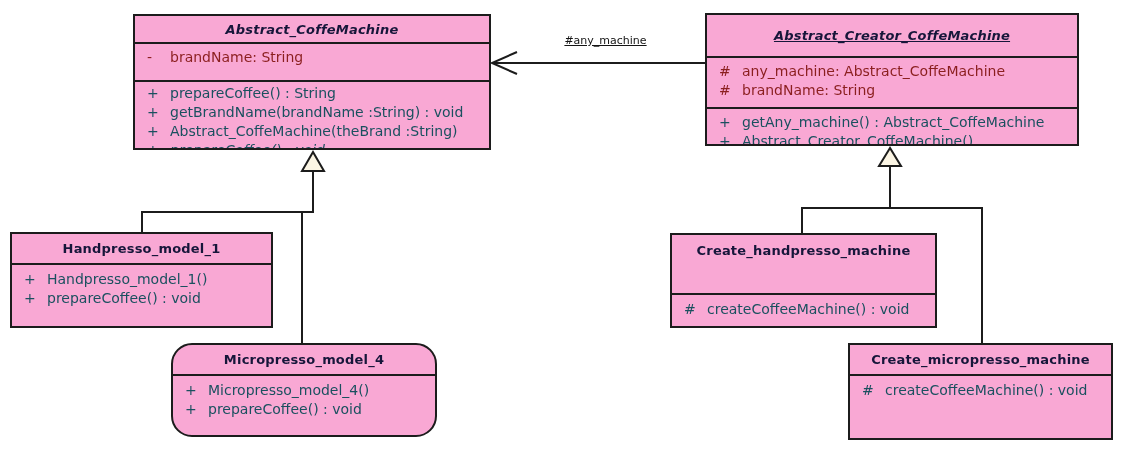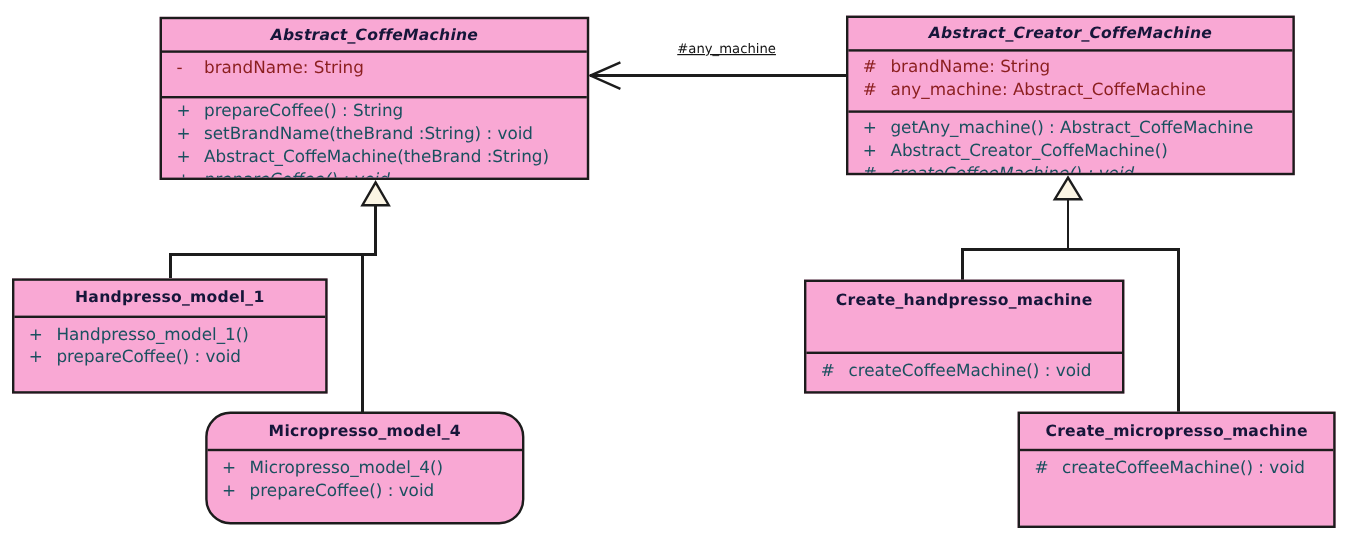--- a/index.html
+++ b/index.html
@@ -26,21 +26,21 @@
   .compartment.attrs .member{color:#8B1F1F;}
   .compartment.methods .member{color:#1A505F;}
   .member.it{font-style:italic;}
 
   #c1{left:133px;top:14px;width:358px;height:136px;}
   #c1 .uml-title{height:26px;}
   #c1 .attrs{height:32px;}
   #c1 .methods{padding-top:2px;}
 
   #c2{left:705px;top:13px;width:374px;height:133px;}
-  #c2 .uml-title{height:26px;}
+  #c2 .uml-title{height:41px;text-decoration:underline;}
   #c2 .attrs{height:45px;}
 
   #c3{left:10px;top:232px;width:263px;height:96px;}
   #c3 .uml-title{height:29px;}
   #c4{left:171px;top:343px;width:266px;height:94px;border-radius:21px;}
   #c4 .uml-title{height:29px;}
   #c5{left:670px;top:233px;width:267px;height:95px;gap:28px;}
   #c5 .uml-title{height:30px;}
   #c6{left:848px;top:343px;width:265px;height:97px;}
   #c6 .uml-title{height:29px;}
@@ -87,39 +87,39 @@
     <div class="compartment attrs">
       <div class="member">
         <span class="vis">-</span><span>brandName: String</span>
       </div>
     </div>
     <div class="compartment methods">
       <div class="member">
         <span class="vis">+</span><span>prepareCoffee() : String</span>
       </div>
       <div class="member">
-        <span class="vis">+</span><span>setBrandName(theBrand :String) : void</span>
+        <span class="vis">+</span><span>getBrandName(brandName :String) : void</span>
       </div>
       <div class="member">
         <span class="vis">+</span><span>Abstract_CoffeMachine(theBrand :String)</span>
       </div>
       <div class="member it">
         <span class="vis">+</span><span>prepareCoffee() : void</span>
       </div>
     </div>
   </div>
 
   <div class="uml-class abstract" id="c2">
     <div class="uml-title">Abstract_Creator_CoffeMachine</div>
     <div class="compartment attrs">
       <div class="member">
-        <span class="vis">#</span><span>brandName: String</span>
+        <span class="vis">#</span><span>any_machine: Abstract_CoffeMachine</span>
       </div>
       <div class="member">
-        <span class="vis">#</span><span>any_machine: Abstract_CoffeMachine</span>
+        <span class="vis">#</span><span>brandName: String</span>
       </div>
     </div>
     <div class="compartment methods">
       <div class="member">
         <span class="vis">+</span><span>getAny_machine() : Abstract_CoffeMachine</span>
       </div>
       <div class="member">
         <span class="vis">+</span><span>Abstract_Creator_CoffeMachine()</span>
       </div>
       <div class="member it">

